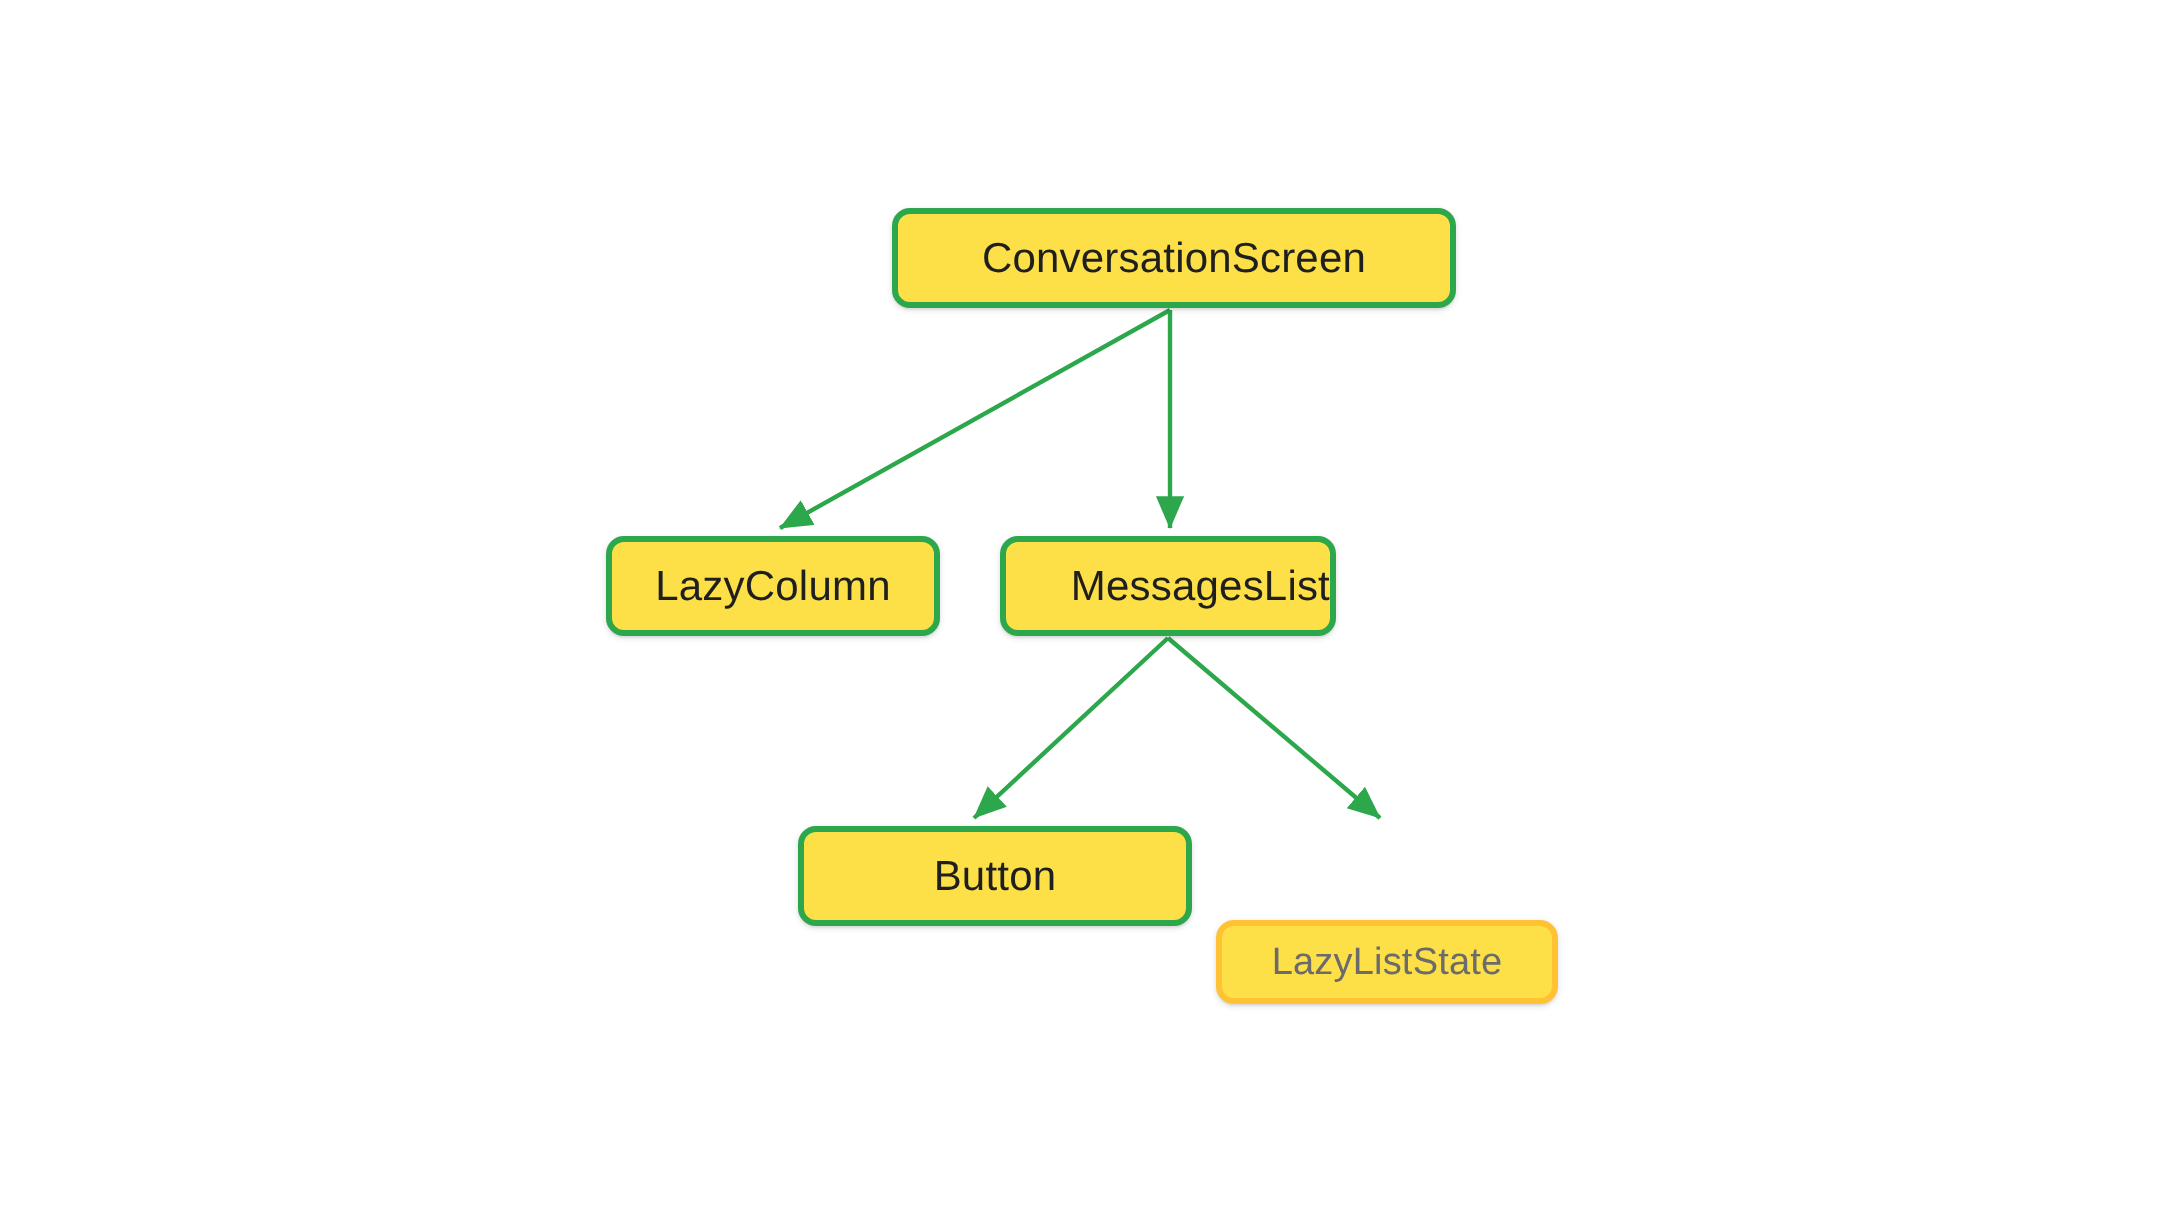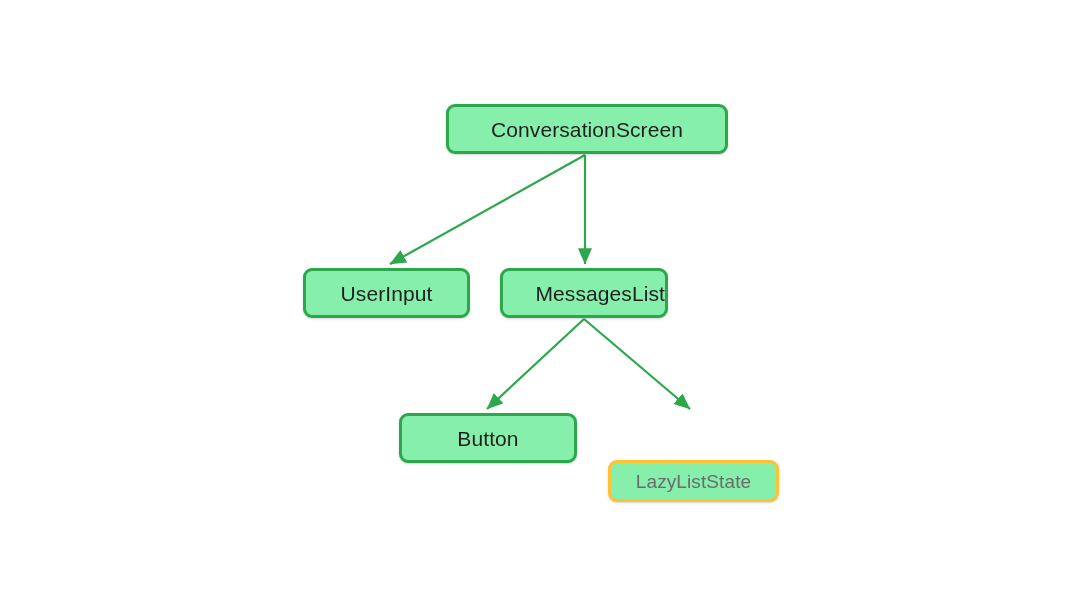--- a/index.html
+++ b/index.html
@@ -28,21 +28,21 @@
     width: 1080px;
     height: 608px;
   }
 
   .node {
     position: absolute;
     box-sizing: border-box;
     display: flex;
     align-items: center;
     justify-content: center;
-    background: #86efac;
+    background: #fde047;
     border-radius: 9px;
     box-shadow: 0 1px 3px rgba(0,0,0,0.13), 0 1px 1px rgba(0,0,0,0.06);
     z-index: 2;
   }
 
   .node-green {
     border: 3px solid #2ca74b;
   }
 
   .node-yellow {
@@ -83,21 +83,21 @@
     left: 500px;
     top: 268px;
     width: 168px;
     height: 50px;
     justify-content: flex-end;
   }
 
   #node-button {
     left: 399px;
     top: 413px;
-    width: 178px;
+    width: 197px;
     height: 50px;
   }
 
   #node-lazycolumn {
     left: 610px;
     top: 413px;
     width: 167px;
     height: 50px;
   }
 
@@ -132,21 +132,21 @@
     <line x1="584" y1="319" x2="487" y2="409" stroke="#2ca74b" stroke-width="2.2" marker-end="url(#arrowhead)"></line>
 
     <line x1="584" y1="319" x2="690" y2="409" stroke="#2ca74b" stroke-width="2.2" marker-end="url(#arrowhead)"></line>
   </svg>
 
   <div class="node node-green" id="node-conversationscreen">
     <span class="node-label label-dark">ConversationScreen</span>
   </div>
 
   <div class="node node-green" id="node-userinput">
-    <span class="node-label label-dark">UserInput</span>
+    <span class="node-label label-dark">LazyColumn</span>
   </div>
 
   <div class="node node-green" id="node-messageslist">
     <span class="node-label label-dark">MessagesList</span>
   </div>
 
   <div class="node node-green" id="node-button">
     <span class="node-label label-dark">Button</span>
   </div>
 

